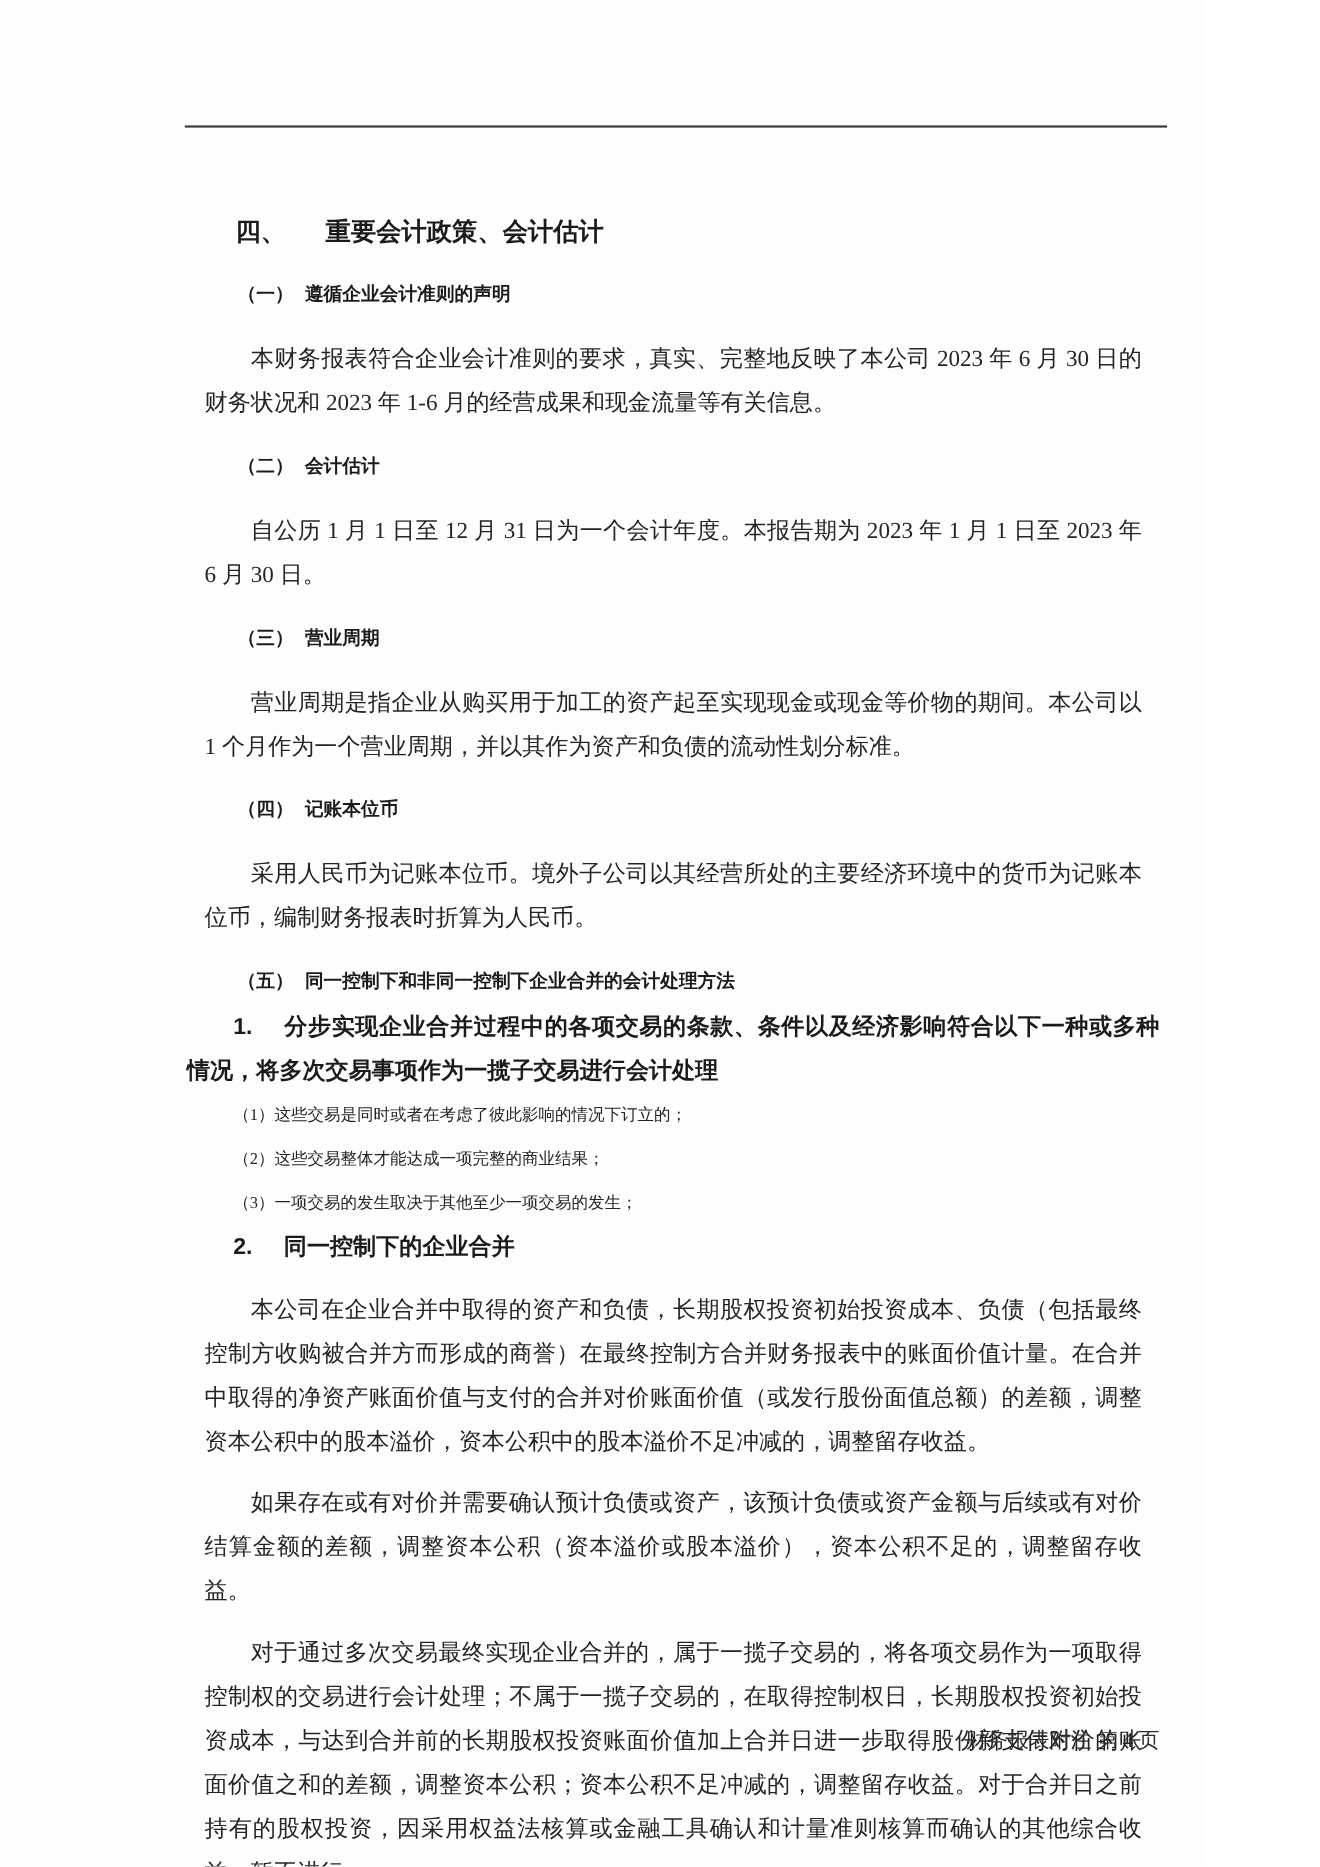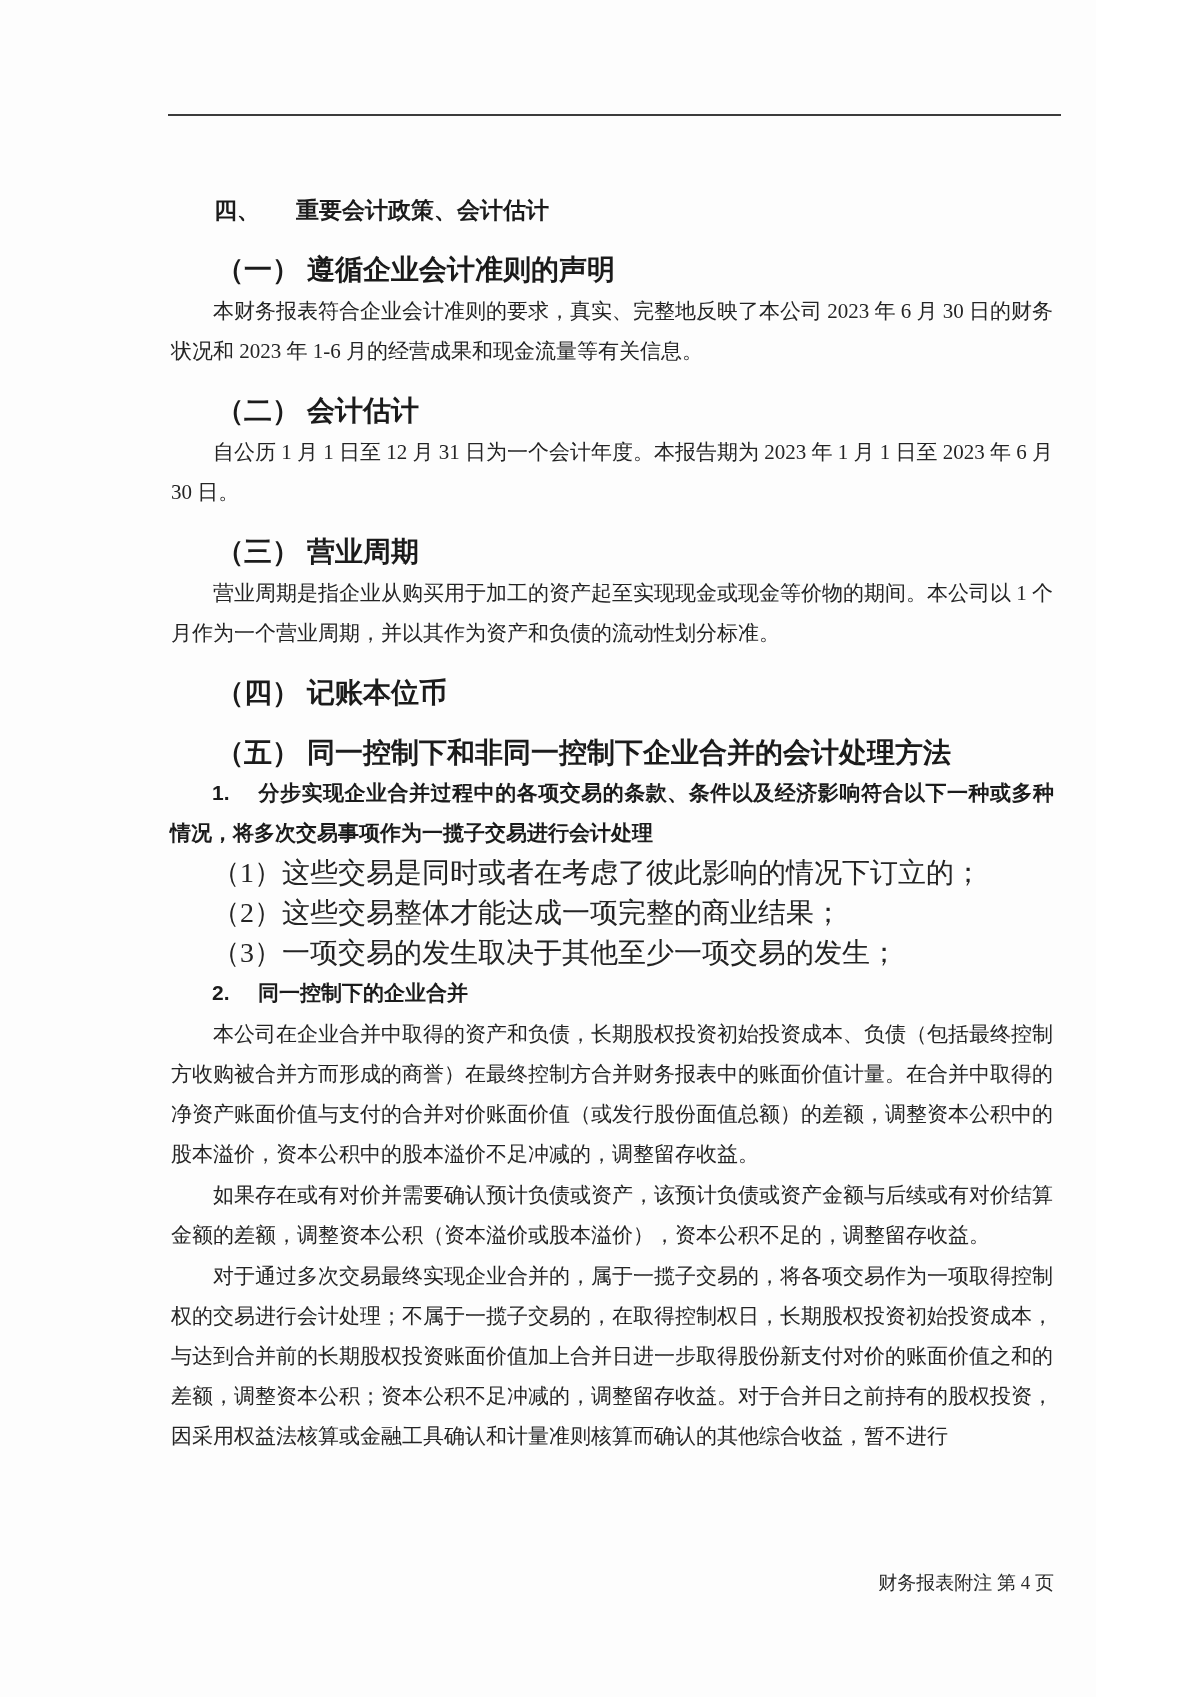--- a/index.html
+++ b/index.html
@@ -32,48 +32,48 @@
     font-family: "Liberation Sans", sans-serif;
     font-weight: bold;
     font-size: 23px;
     line-height: 40px;
     color: #1b1b1b;
   }
   .h1 .num { display: inline-block; width: 82px; text-indent: 0; }
   .h2 {
     margin: 20px 0 0 0;
     padding-left: 46px;
-    font-family: Liberation Serif, serif;
+    font-family: Liberation Mono, monospace;
     font-weight: bold;
-    font-size: 28px;
+    font-size: 17px;
     line-height: 40px;
     color: #1b1b1b;
   }
   .body-p {
-    margin: 1px;
+    margin: 16px;
     font-size: 21px;
     line-height: 40px;
     text-indent: 42px;
     text-align: justify;
     text-justify: inter-ideograph;
   }
   .pb {
     margin: 0;
     font-family: "Liberation Sans", sans-serif;
     font-weight: bold;
     font-size: 21px;
     line-height: 40px;
     text-indent: 42px;
     text-align: justify;
     color: #1b1b1b;
   }
   .pb .num { display: inline-block; width: 46px; text-indent: 0; }
   .li {
     margin: 0;
-    font-size: 28px;
+    font-size: 15px;
     line-height: 40px;
     text-indent: 42px;
   }
   .footer {
     position: absolute;
     left: 170px;
     top: 1570px;
     width: 884px;
     text-align: right;
     font-size: 19px;
@@ -97,20 +97,21 @@
     <div class="h2">（一） 遵循企业会计准则的声明</div>
     <p class="body-p">本财务报表符合企业会计准则的要求，真实、完整地反映了本公司 2023 年 6 月 30 日的财务状况和 2023 年 1-6 月的经营成果和现金流量等有关信息。</p>
 
     <div class="h2">（二） 会计估计</div>
     <p class="body-p">自公历 1 月 1 日至 12 月 31 日为一个会计年度。本报告期为 2023 年 1 月 1 日至 2023 年 6 月 30 日。</p>
 
     <div class="h2">（三） 营业周期</div>
     <p class="body-p">营业周期是指企业从购买用于加工的资产起至实现现金或现金等价物的期间。本公司以 1 个月作为一个营业周期，并以其作为资产和负债的流动性划分标准。</p>
 
     <div class="h2">（四） 记账本位币</div>
+    <p class="body-p">采用人民币为记账本位币。境外子公司以其经营所处的主要经济环境中的货币为记账本位币，编制财务报表时折算为人民币。</p>
 
     <div class="h2">（五） 同一控制下和非同一控制下企业合并的会计处理方法</div>
 
     <p class="pb">
       <span class="num">1.</span><span>分步实现企业合并过程中的各项交易的条款、条件以及经济影响符合以下一种或多种情况，将多次交易事项作为一揽子交易进行会计处理</span>
     </p>
 
     <p class="li">（1）这些交易是同时或者在考虑了彼此影响的情况下订立的；</p>
     <p class="li">（2）这些交易整体才能达成一项完整的商业结果；</p>
     <p class="li">（3）一项交易的发生取决于其他至少一项交易的发生；</p>

